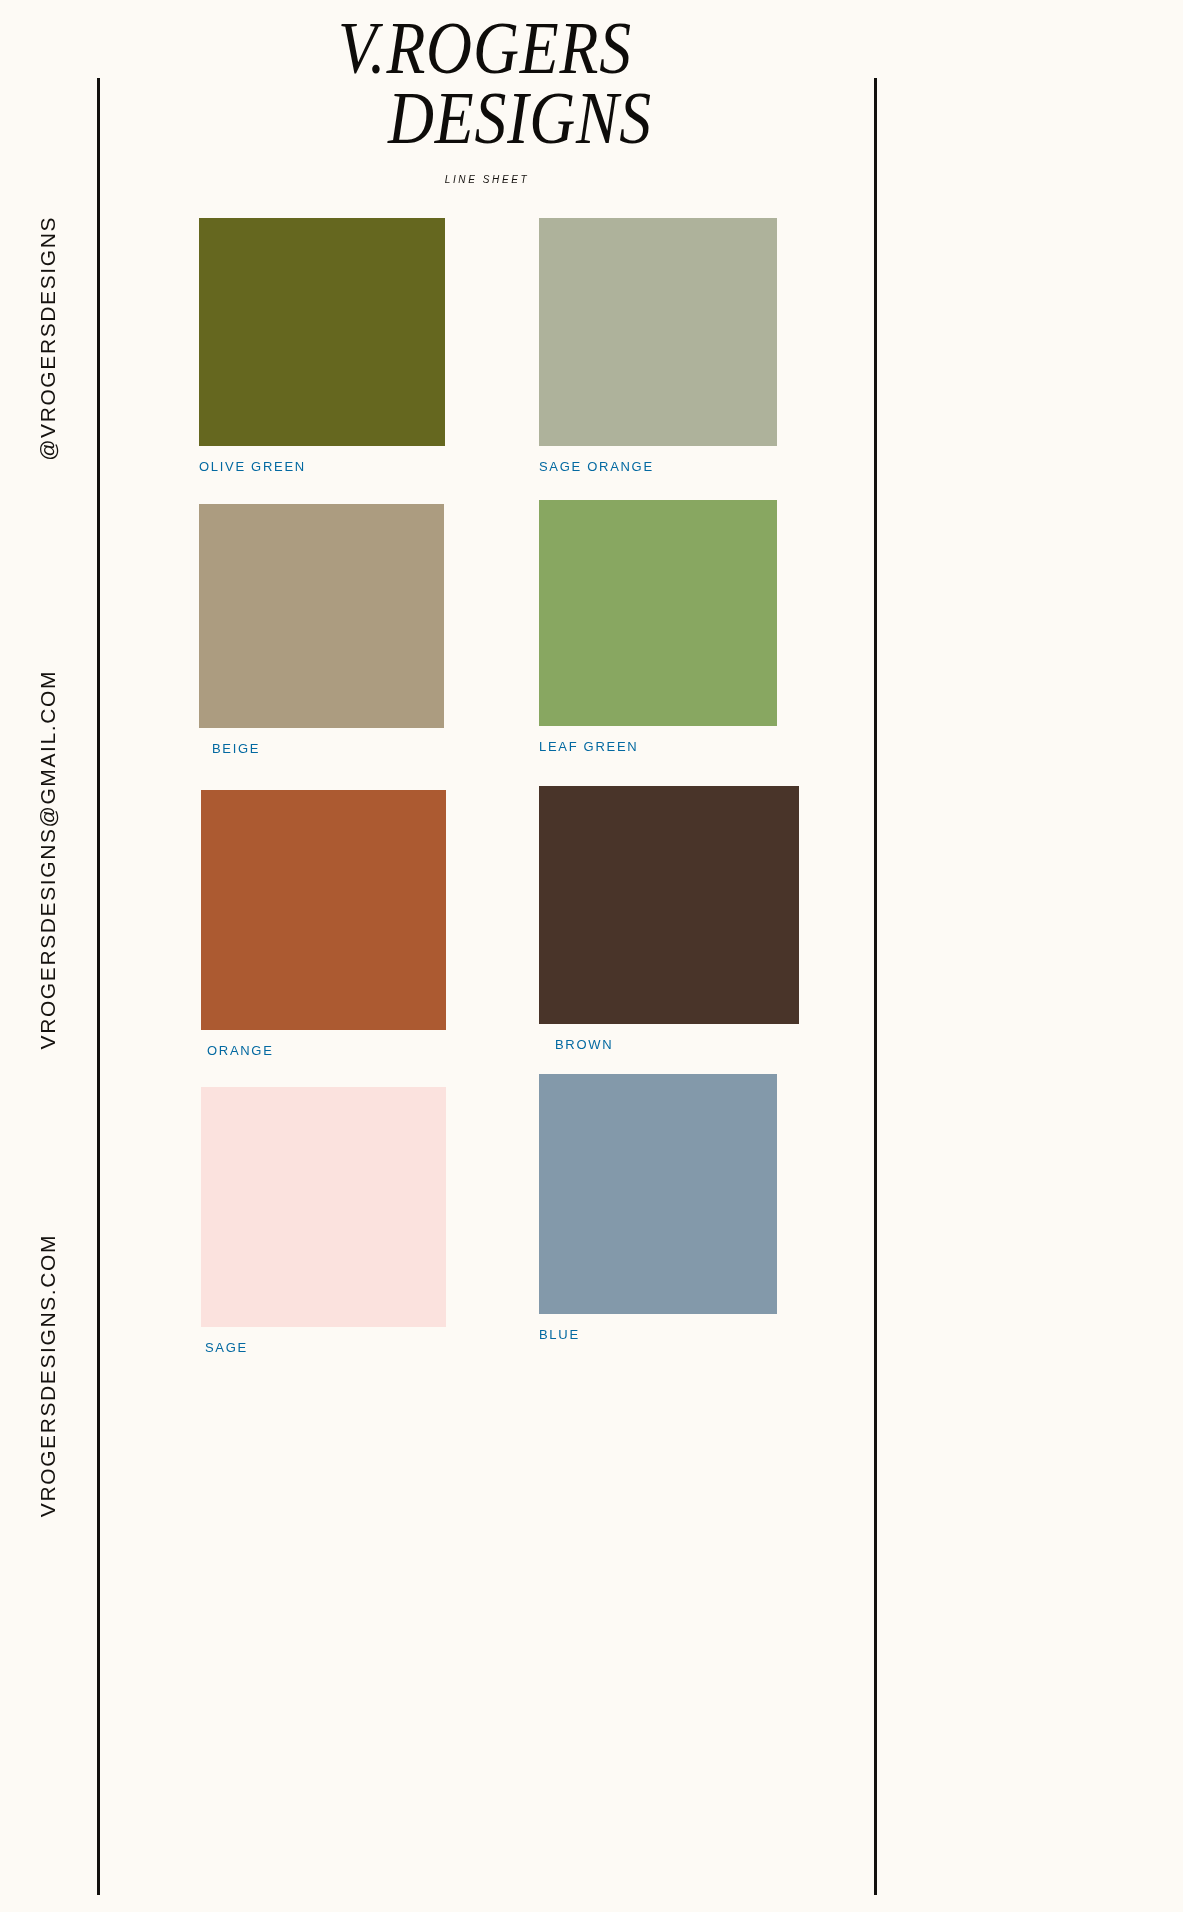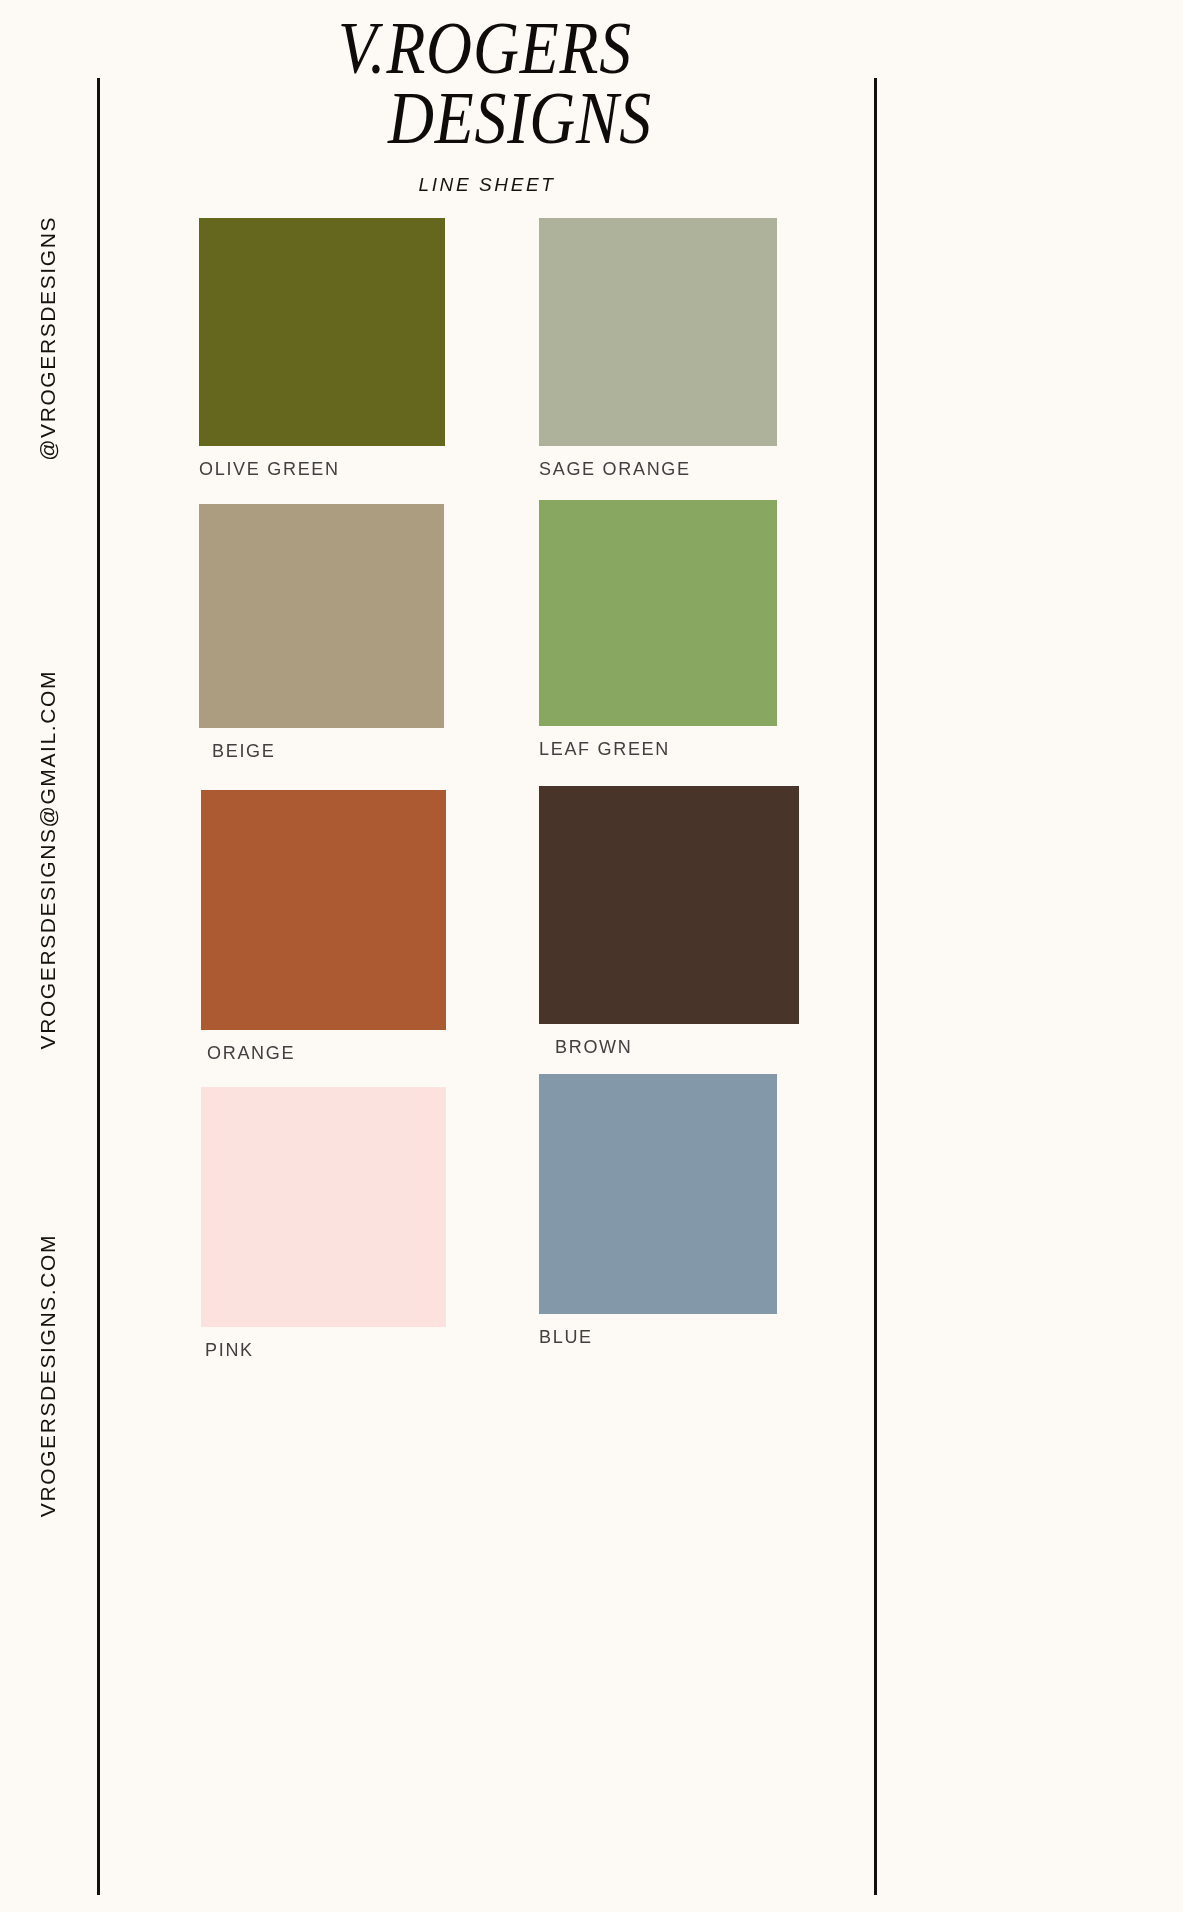--- a/index.html
+++ b/index.html
@@ -61,21 +61,21 @@
     font-size: 74px;
     font-weight: 400;
     transform: scaleX(0.86);
     transform-origin: center;
     margin-left: 66px;
     margin-top: 2px;
   }
   .subtitle {
     margin-top: 22px;
     font-family: "Liberation Sans", sans-serif;
-    font-size: 19px;
+    font-size: 10px;
     font-weight: 400;
     letter-spacing: 2.6px;
     color: #15120F;
   }
 
   
   .vtext {
     position: absolute;
     left: 0;
     width: 96px;
@@ -108,24 +108,24 @@
   }
   .swatch-cell {
     position: absolute;
   }
   .swatch {
     width: 100%;
     display: block;
   }
   .swatch-label {
     font-family: "Liberation Sans", sans-serif;
-    font-size: 18px;
+    font-size: 13px;
     font-weight: 400;
     letter-spacing: 1.7px;
-    color: #404040;
+    color: #0369a1;
     margin-top: 13px;
     white-space: nowrap;
   }
 </style>
 </head>
 <body>
 
 <div class="sheet" style="background-color: rgb(253, 250, 245);">
 
   <div class="rule rule-left" style="background-color: rgb(18, 16, 14);"></div>
@@ -176,21 +176,21 @@
       <div class="swatch-label" style="margin-left:6px;">ORANGE</div>
     </div>
 
     <div class="swatch-cell" style="left:539px; top:786px; width:260px;">
       <div class="swatch" style="height: 238px; background-color: rgb(73, 52, 41);"></div>
       <div class="swatch-label" style="margin-left:16px;">BROWN</div>
     </div>
 
     <div class="swatch-cell" style="left:201px; top:1087px; width:245px;">
       <div class="swatch" style="height: 240px; background-color: rgb(251, 226, 222);"></div>
-      <div class="swatch-label" style="margin-left:4px;">PINK</div>
+      <div class="swatch-label" style="margin-left:4px;">SAGE</div>
     </div>
 
     <div class="swatch-cell" style="left:539px; top:1074px; width:238px;">
       <div class="swatch" style="height: 240px; background-color: rgb(131, 153, 170);"></div>
       <div class="swatch-label">BLUE</div>
     </div>
 
   </div>
 </div>
 

